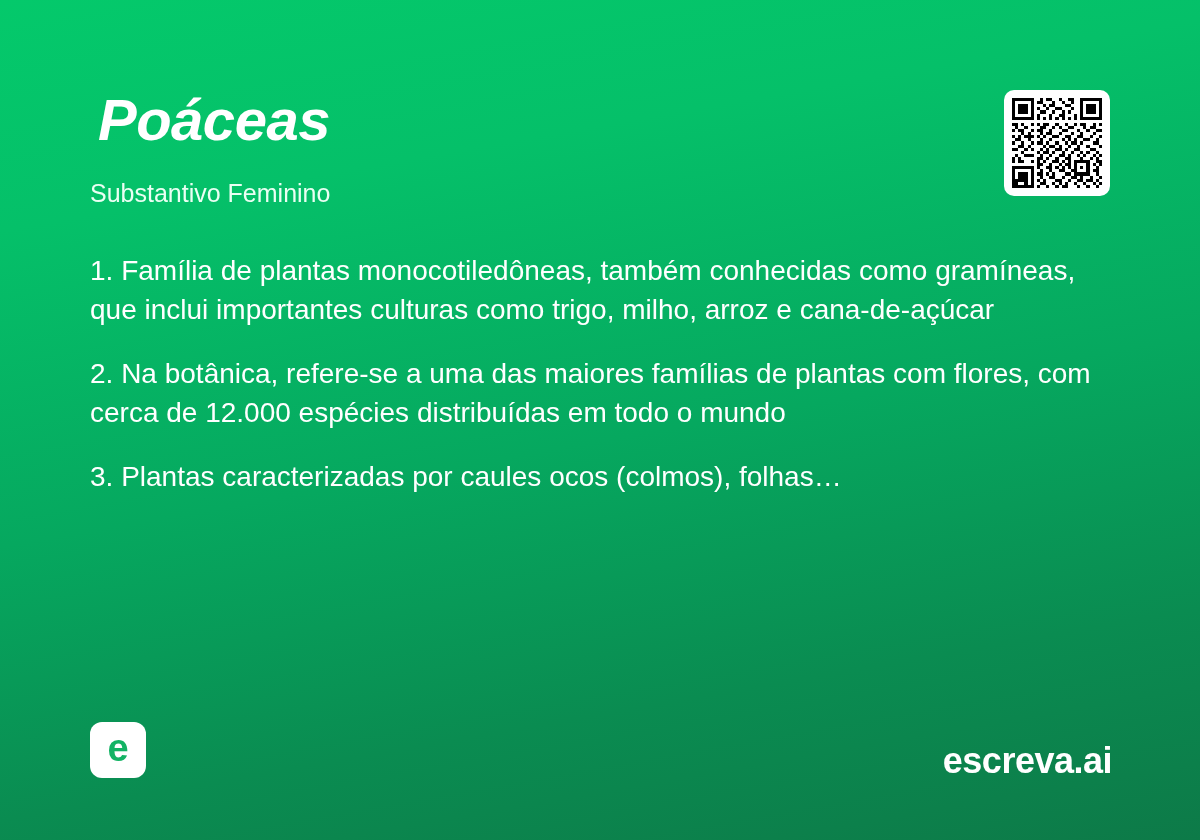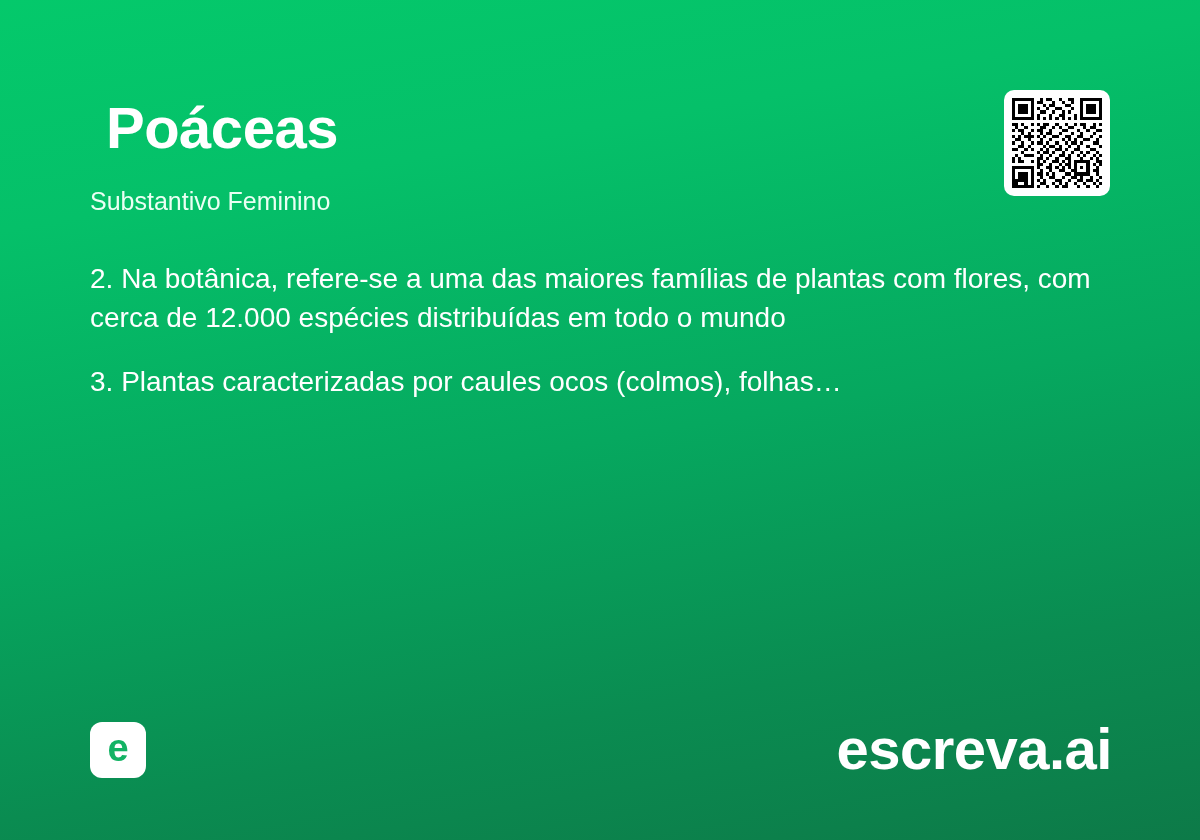--- a/index.html
+++ b/index.html
@@ -26,21 +26,22 @@
     left: 90px;
     top: 82px;
     right: 90px;
   }
   .headword {
     font-size: 58px;
     font-weight: bold;
     color: #ffffff;
     letter-spacing: -0.5px;
     line-height: 1.05;
-    margin: 16px;
+    margin: 8px;
+    font-style: italic;
   }
   .pos {
     font-size: 25px;
     color: #eafff3;
     margin-top: 28px;
     font-weight: 400;
   }
   .definitions {
     margin-top: 44px;
   }
@@ -89,36 +90,37 @@
     font-size: 38px;
     font-weight: bold;
     color: #13b364;
     line-height: 1;
     margin-top: -4px;
   }
   .brand {
     position: absolute;
     right: 88px;
     bottom: 58px;
-    font-size: 58px;
+    font-size: 36px;
     font-weight: bold;
     color: #ffffff;
     letter-spacing: -0.5px;
   }
 </style>
 </head>
 <body>
 
 <div class="card">
 
   <div class="content">
     <div class="headword">Poáceas</div>
     <div class="pos">Substantivo Feminino</div>
 
     <div class="definitions">
+      <div class="definition">1. Família de plantas monocotiledôneas, também conhecidas como gramíneas, que inclui importantes culturas como trigo, milho, arroz e cana-de-açúcar</div>
       <div class="definition">2. Na botânica, refere-se a uma das maiores famílias de plantas com flores, com cerca de 12.000 espécies distribuídas em todo o mundo</div>
       <div class="definition">3. Plantas caracterizadas por caules ocos (colmos), folhas…</div>
     </div>
   </div>
 
   <div class="qr">
     <svg viewBox="0 0 29 29" shape-rendering="crispEdges" aria-hidden="true">
       <rect width="29" height="29" fill="#ffffff"></rect>
       <g fill="#000000">
 

